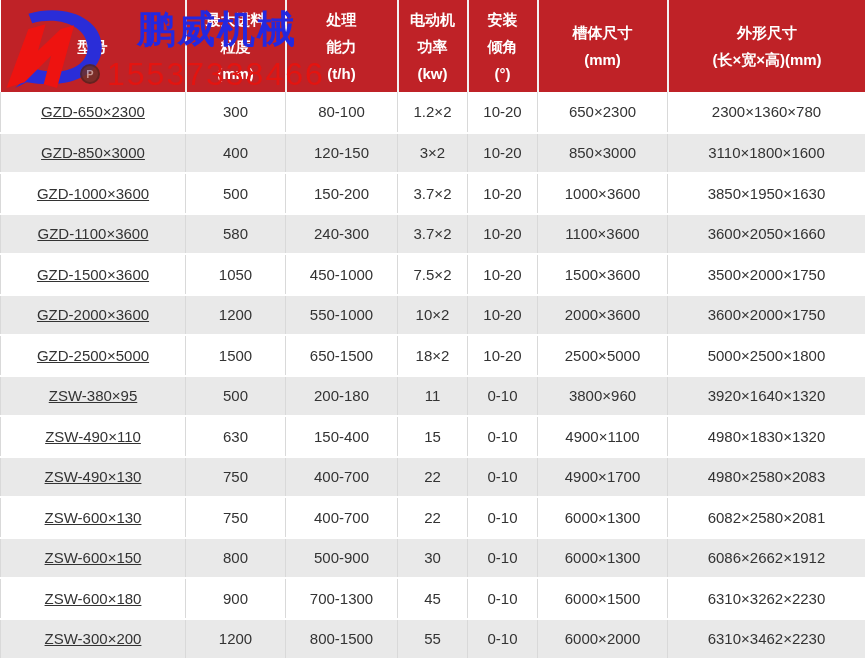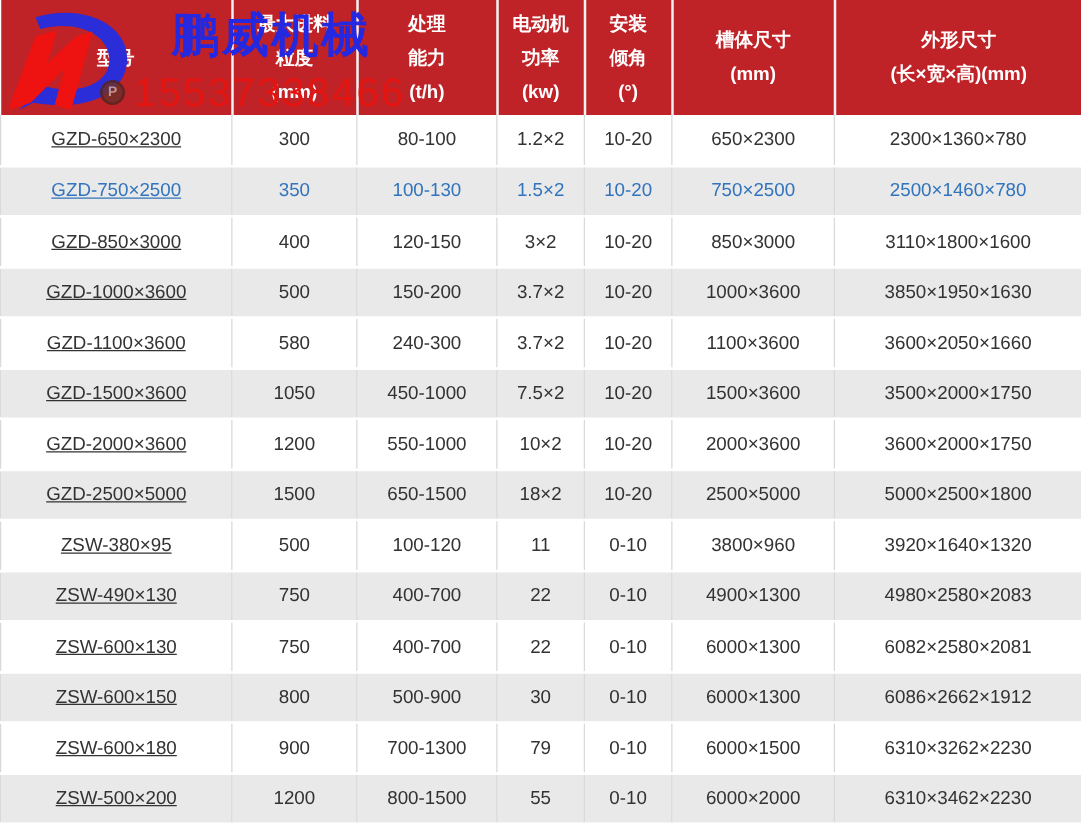--- a/index.html
+++ b/index.html
@@ -175,29 +175,20 @@
     <tbody>
         <tr>
           <td>GZD-650×2300</td>
           <td>300</td>
           <td>80-100</td>
           <td>1.2×2</td>
           <td>10-20</td>
           <td>650×2300</td>
           <td>2300×1360×780</td>
         </tr>
-        <tr class="highlight">
-          <td>GZD-750×2500</td>
-          <td>350</td>
-          <td>100-130</td>
-          <td>1.5×2</td>
-          <td>10-20</td>
-          <td>750×2500</td>
-          <td>2500×1460×780</td>
-        </tr>
         <tr>
           <td>GZD-850×3000</td>
           <td>400</td>
           <td>120-150</td>
           <td>3×2</td>
           <td>10-20</td>
           <td>850×3000</td>
           <td>3110×1800×1600</td>
         </tr>
         <tr>
@@ -241,33 +232,42 @@
           <td>1500</td>
           <td>650-1500</td>
           <td>18×2</td>
           <td>10-20</td>
           <td>2500×5000</td>
           <td>5000×2500×1800</td>
         </tr>
         <tr>
           <td>ZSW-380×95</td>
           <td>500</td>
-          <td>100-120</td>
+          <td>200-180</td>
           <td>11</td>
           <td>0-10</td>
           <td>3800×960</td>
           <td>3920×1640×1320</td>
+        </tr>
+        <tr>
+          <td>ZSW-490×110</td>
+          <td>630</td>
+          <td>150-400</td>
+          <td>15</td>
+          <td>0-10</td>
+          <td>4900×1100</td>
+          <td>4980×1830×1320</td>
         </tr>
         <tr>
           <td>ZSW-490×130</td>
           <td>750</td>
           <td>400-700</td>
           <td>22</td>
           <td>0-10</td>
-          <td>4900×1300</td>
+          <td>4900×1700</td>
           <td>4980×2580×2083</td>
         </tr>
         <tr>
           <td>ZSW-600×130</td>
           <td>750</td>
           <td>400-700</td>
           <td>22</td>
           <td>0-10</td>
           <td>6000×1300</td>
           <td>6082×2580×2081</td>
@@ -278,27 +278,27 @@
           <td>500-900</td>
           <td>30</td>
           <td>0-10</td>
           <td>6000×1300</td>
           <td>6086×2662×1912</td>
         </tr>
         <tr>
           <td>ZSW-600×180</td>
           <td>900</td>
           <td>700-1300</td>
-          <td>79</td>
+          <td>45</td>
           <td>0-10</td>
           <td>6000×1500</td>
           <td>6310×3262×2230</td>
         </tr>
         <tr>
-          <td>ZSW-500×200</td>
+          <td>ZSW-300×200</td>
           <td>1200</td>
           <td>800-1500</td>
           <td>55</td>
           <td>0-10</td>
           <td>6000×2000</td>
           <td>6310×3462×2230</td>
         </tr>
       </tbody>
   </table>
 

